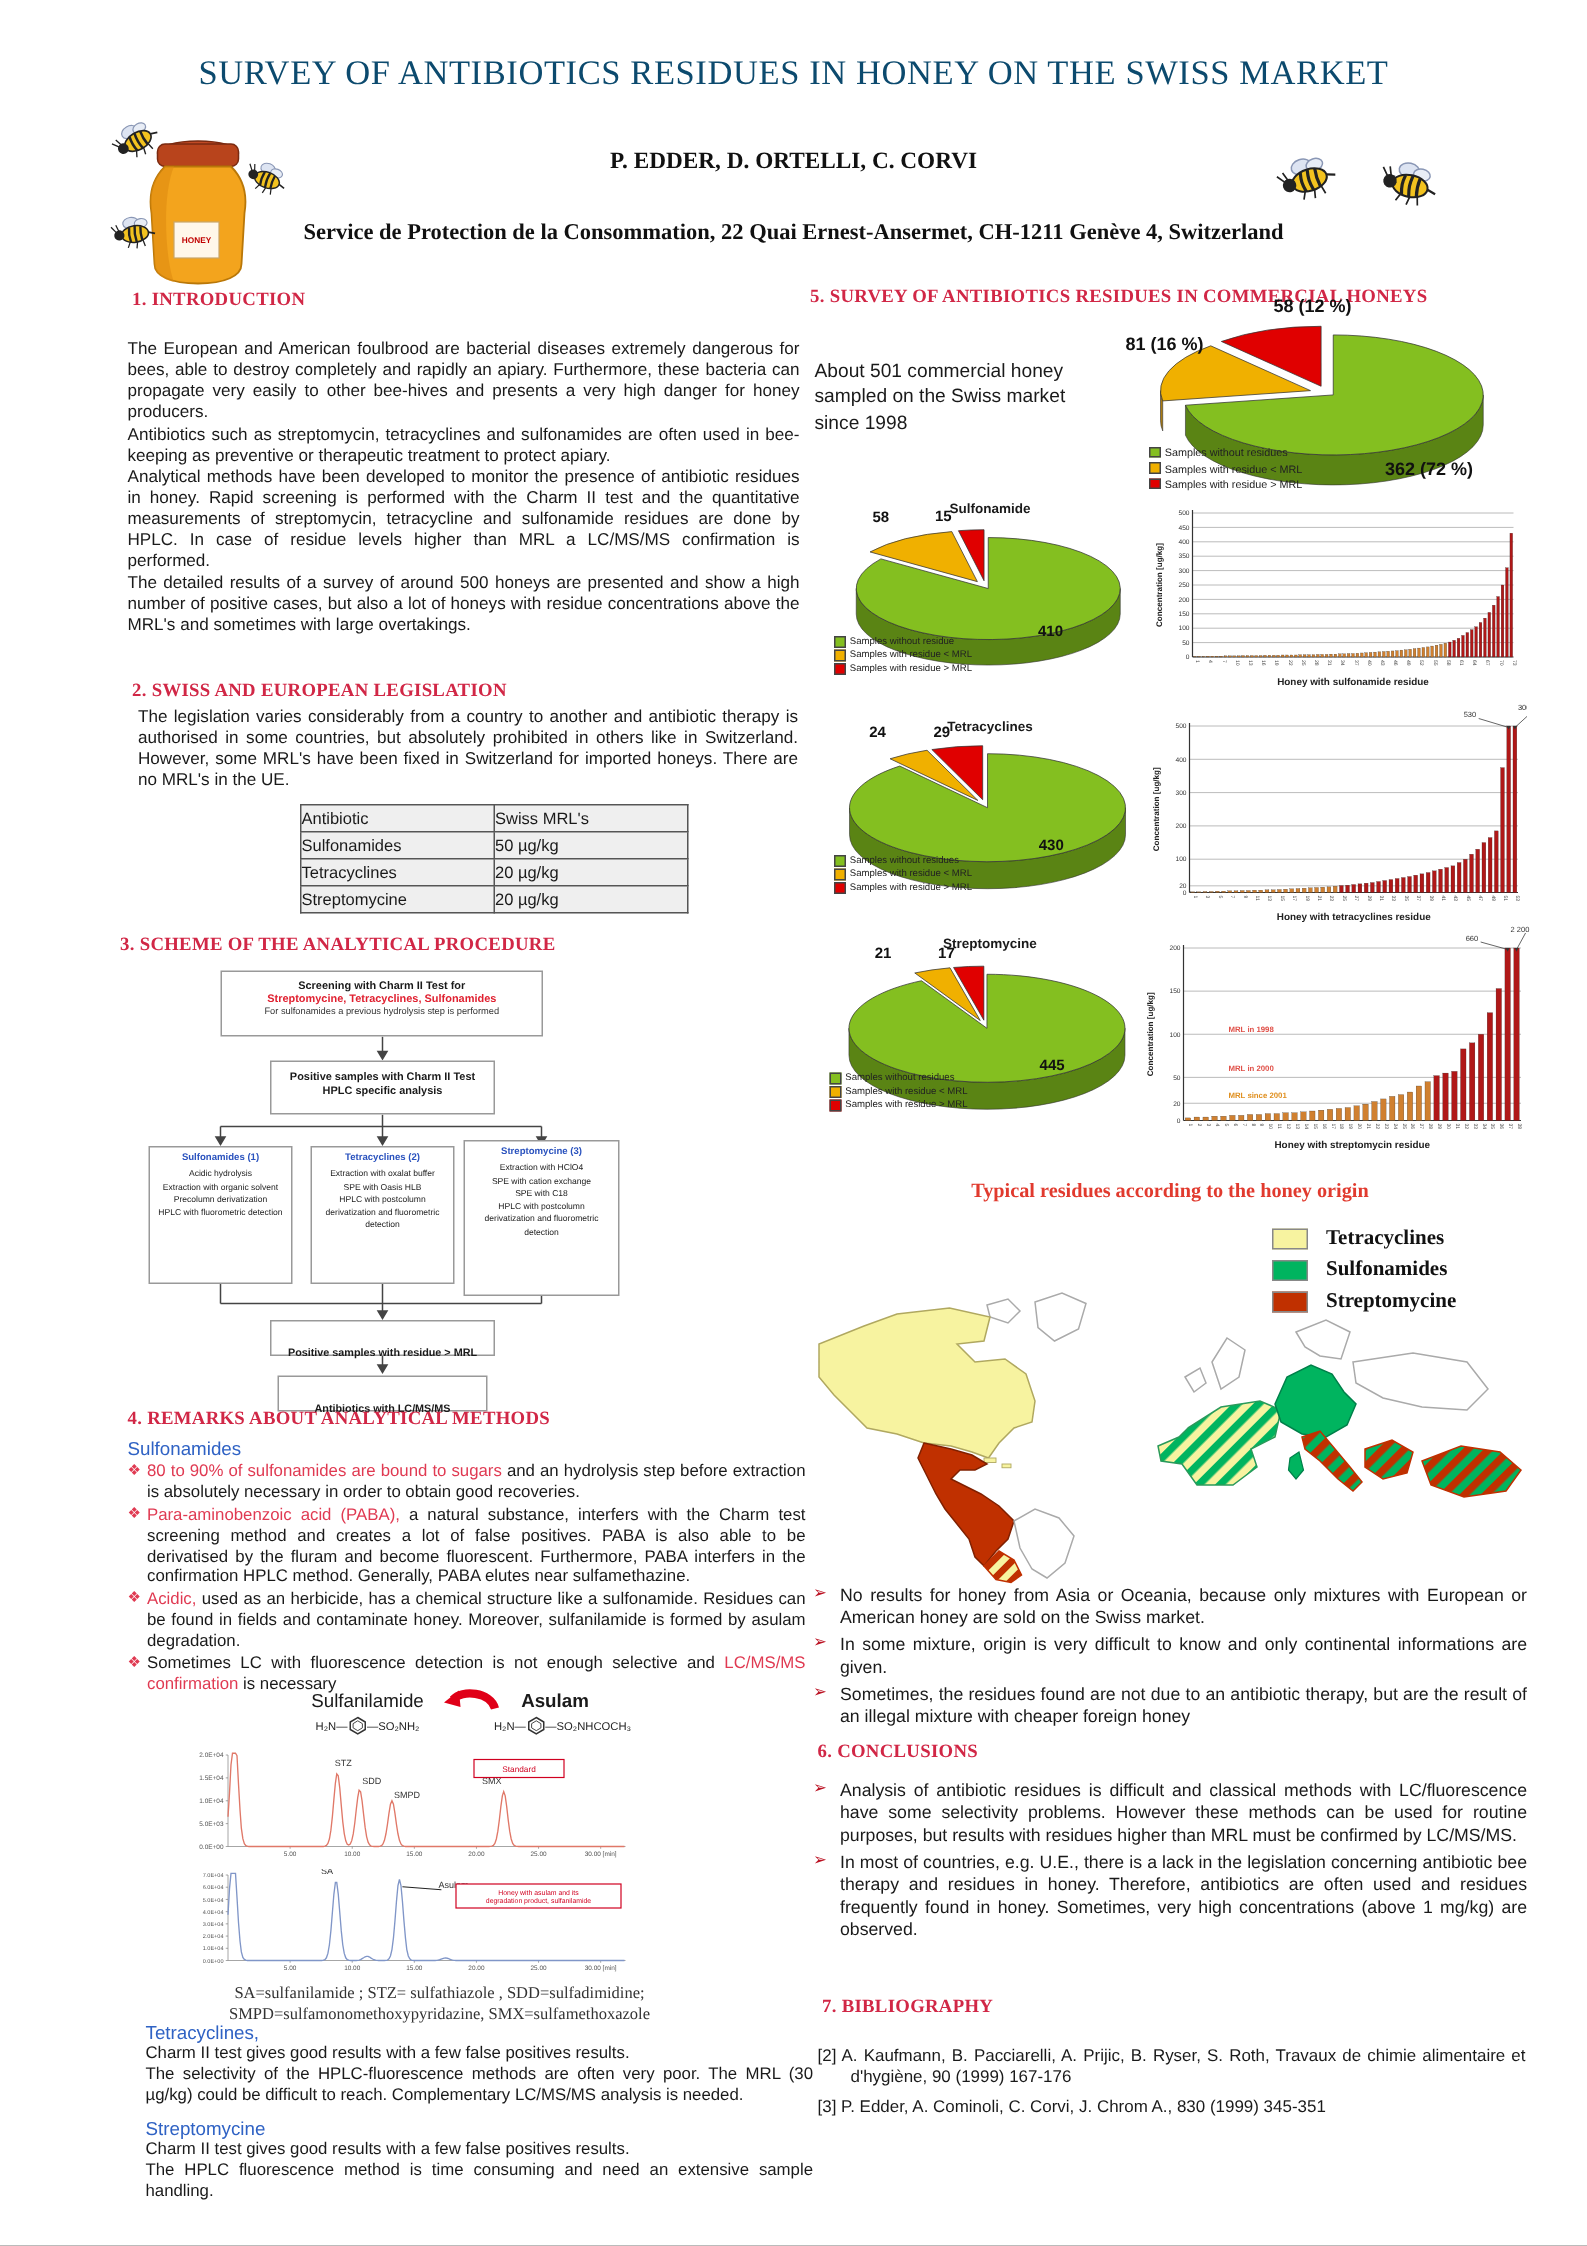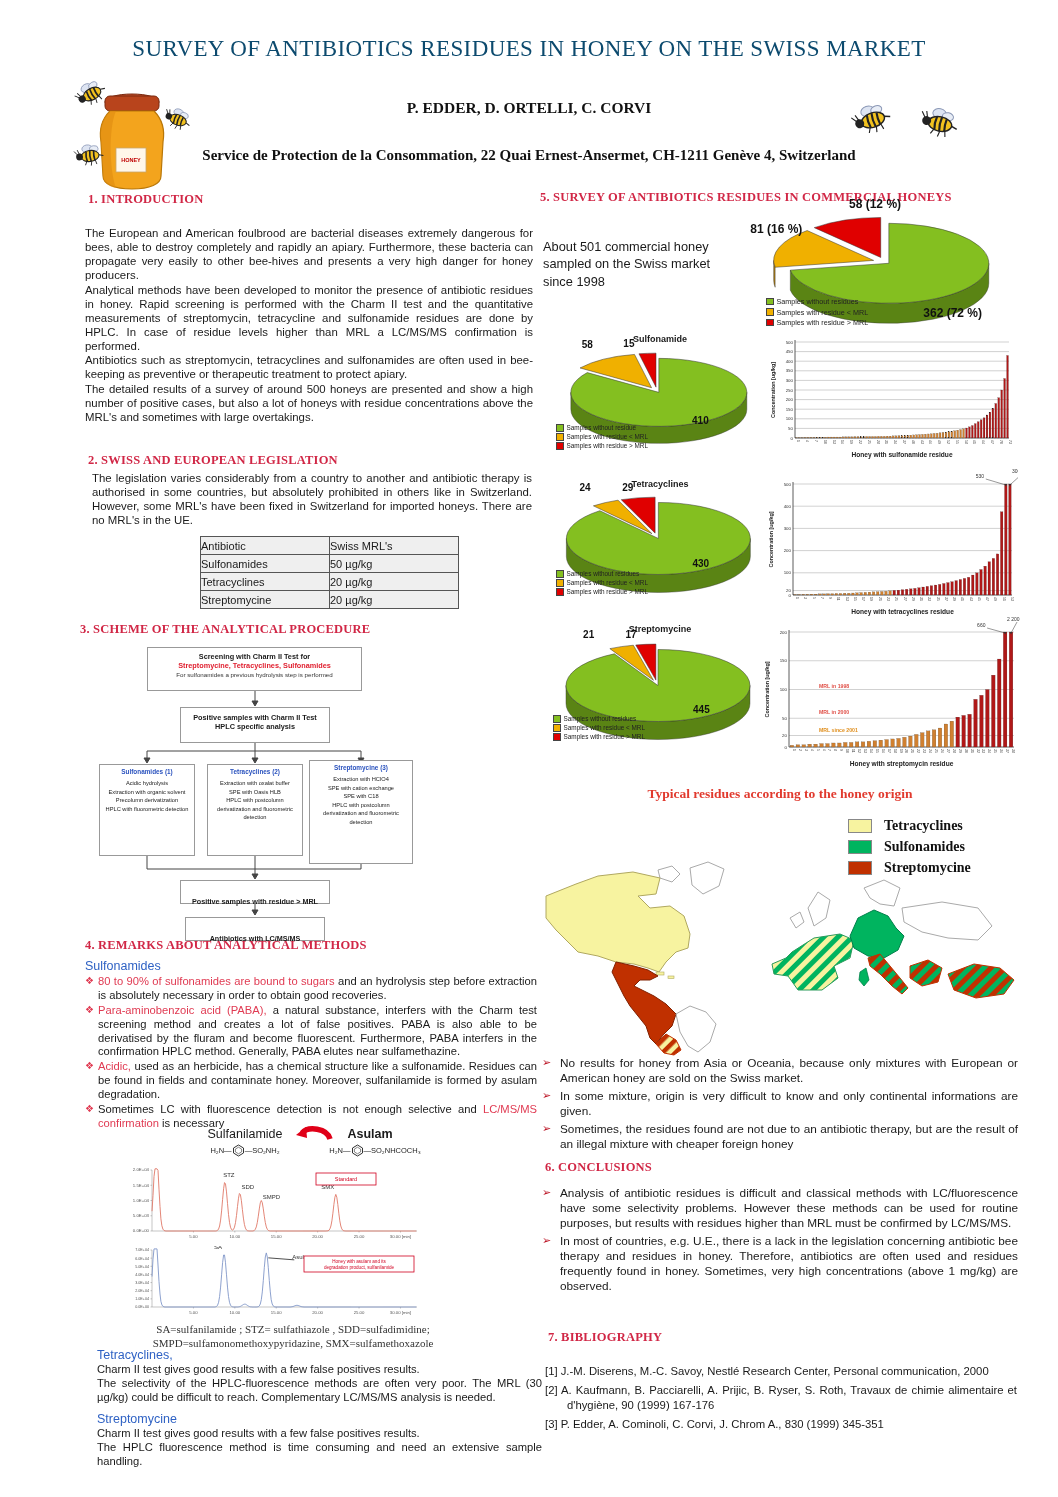--- a/index.html
+++ b/index.html
@@ -77,22 +77,22 @@
     <use href="#bee" transform="translate(38,34) rotate(-18) scale(1.25)"></use>
     <use href="#bee" transform="translate(105,38) rotate(12) scale(1.25)"></use>
   </svg>
 
   <div class="abs authors center" style="left:0;top:99px;width:1058px;">P. EDDER, D. ORTELLI, C. CORVI</div>
   <div class="abs affil center" style="left:0;top:147px;width:1058px;">Service de Protection de la Consommation, 22 Quai Ernest-Ansermet, CH-1211 Genève 4, Switzerland</div>
 
   <div class="abs h-red" style="left:88px;top:192px;">1. INTRODUCTION</div>
   <div class="abs jtext" style="left:85px;top:226px;width:448px;">
     <p>The European and American foulbrood are bacterial diseases extremely dangerous for bees, able to destroy completely and rapidly an apiary. Furthermore, these bacteria can propagate very easily to other bee-hives and presents a very high danger for honey producers.</p>
+    <p>Antibiotics such as streptomycin, tetracyclines and sulfonamides are often used in bee-keeping as preventive or therapeutic treatment to protect apiary.</p>
     <p>Analytical methods have been developed to monitor the presence of antibiotic residues in honey. Rapid screening is performed with the Charm II test and the quantitative measurements of streptomycin, tetracycline and sulfonamide residues are done by HPLC. In case of residue levels higher than MRL a LC/MS/MS confirmation is performed.</p>
-    <p>Antibiotics such as streptomycin, tetracyclines and sulfonamides are often used in bee-keeping as preventive or therapeutic treatment to protect apiary.</p>
     <p>The detailed results of a survey of around 500 honeys are presented and show a high number of positive cases, but also a lot of honeys with residue concentrations above the MRL's and sometimes with large overtakings.</p>
   </div>
 
   <div class="abs h-red" style="left:88px;top:453px;">2. SWISS AND EUROPEAN LEGISLATION</div>
   <div class="abs jtext" style="left:92px;top:471px;width:440px;">The legislation varies considerably from a country to another and antibiotic therapy is authorised in some countries, but absolutely prohibited in others like in Switzerland. However, some MRL's have been fixed in Switzerland for imported honeys. There are no MRL's in the UE.</div>
 
   <table class="abs mrl-table" style="left:200px;top:536px;">
     <tbody>
       <tr>
         <td>Antibiotic</td>
@@ -794,18 +794,17 @@
   </div>
 
   <div class="abs h-red" style="left:545px;top:1160px;">6. CONCLUSIONS</div>
   <div class="abs" style="left:540px;top:1186px;width:478px;">
     <div class="arrow-li"><span class="mark">➢</span><span>Analysis of antibiotic residues is difficult and classical methods with LC/fluorescence have some selectivity problems. However these methods can be used for routine purposes, but results with residues higher than MRL must be confirmed by LC/MS/MS.</span></div>
     <div class="arrow-li"><span class="mark">➢</span><span>In most of countries, e.g. U.E., there is a lack in the legislation concerning antibiotic bee therapy and residues in honey. Therefore, antibiotics are often used and residues frequently found in honey. Sometimes, very high concentrations (above 1 mg/kg) are observed.</span></div>
   </div>
 
   <div class="abs h-red" style="left:548px;top:1330px;">7. BIBLIOGRAPHY</div>
   <div class="abs" style="left:545px;top:1364px;width:472px;">
-    <div class="ref">[1]  J.-M. Diserens, M.-C. Savoy, Nestlé Research Center, Personal communication, 2000</div>
     <div class="ref">[2] A. Kaufmann, B. Pacciarelli, A. Prijic, B. Ryser, S. Roth, Travaux de chimie alimentaire et d'hygiène, 90 (1999) 167-176</div>
     <div class="ref">[3]  P. Edder, A. Cominoli, C. Corvi, J. Chrom A., 830 (1999) 345-351</div>
   </div>
 
 </div>
 
 </body></html>

